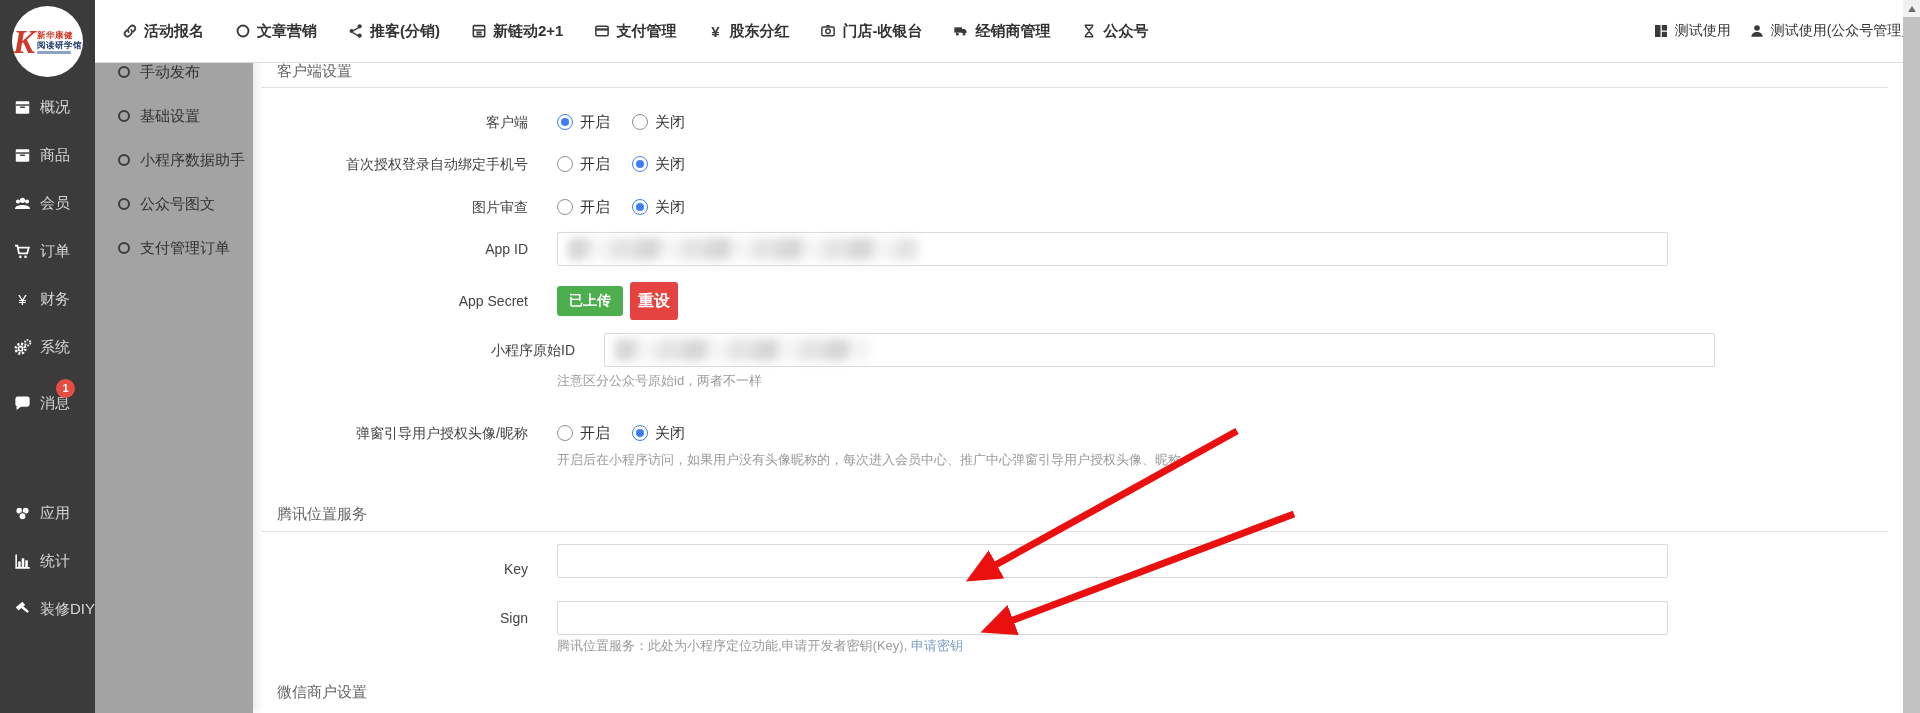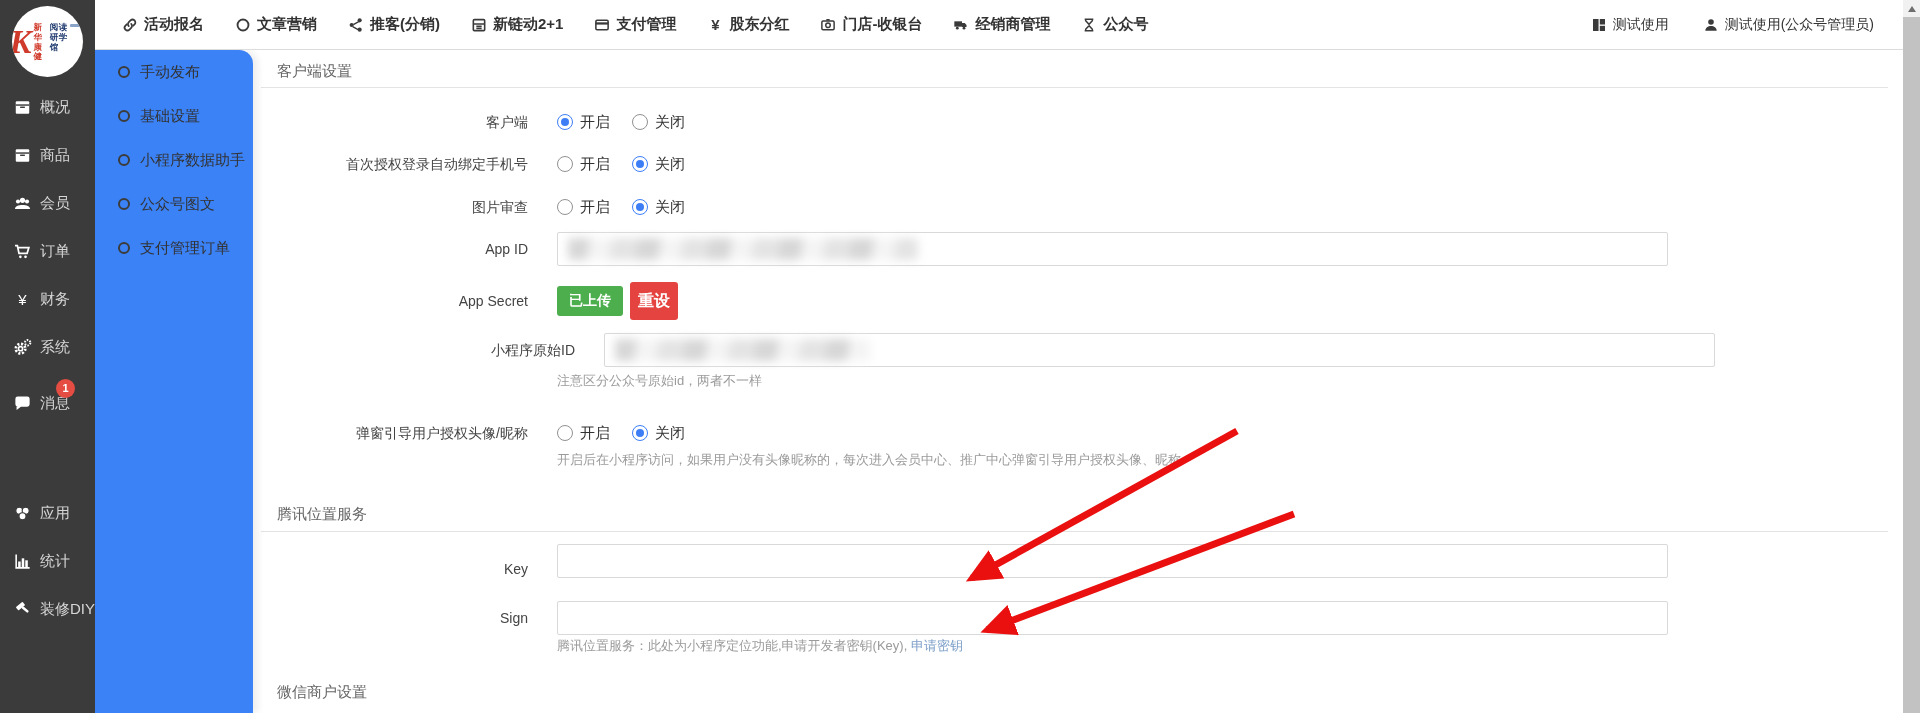--- a/index.html
+++ b/index.html
@@ -7,52 +7,52 @@
     font-family:"Liberation Sans","DejaVu Sans",sans-serif; }
   #app { position:relative; width:1920px; height:713px; background:#fff; }
 
   
   .sidebar { position:absolute; left:0; top:0; width:95px; height:713px; background:#3b3b3b; z-index:30; }
   .logo-wrap { position:absolute; left:12px; top:6px; width:71px; height:71px; background:#fff;
     border-radius:50%; display:flex; align-items:center; justify-content:center; overflow:hidden; }
   .logo-inner { display:flex; align-items:center; gap:2px; transform:translateY(1px); }
   .logo-k { color:#d03a2b; font-family:"Liberation Serif","DejaVu Serif",serif; font-weight:bold;
     font-style:italic; font-size:33px; line-height:1; }
-  .logo-txt { display:flex; flex-direction:row; line-height:1.15;justify-content:space-between; }
+  .logo-txt { display:flex; flex-direction:column; line-height:1.15;justify-content:space-between; }
   .logo-l1 { color:#d03a2b; font-size:8.5px; font-weight:bold; letter-spacing:.5px; }
   .logo-l2 { color:#1f3a6e; font-size:8.5px; font-weight:bold; letter-spacing:.5px; }
   .logo-l3 { margin-top:1px; height:3px; width:34px; background:#8aa4c8; border-radius:1px; }
   .side-group { position:absolute; left:0; width:95px; }
   #side-group1 { top:83px; }
   #side-group2 { top:489px; }
   .side-item { position:relative; height:48px; display:flex; align-items:center; padding-left:13px;
     color:#d6d6d6; font-size:15px; cursor:pointer; }
   .side-item .ic { width:19px; height:19px; margin-right:8px; display:inline-flex; align-items:center;
     justify-content:center; color:#fff; flex:0 0 19px; }
   .side-item .ic svg { width:19px; height:19px; }
   .side-item.gap-top { margin-top:8px; }
   .badge { position:absolute; left:56px; top:0px; min-width:19px; height:19px; padding:0 5px;
     background:#e54d42; color:#fff; border-radius:10px; font-size:11px; line-height:19px;
     text-align:center; font-weight:bold; }
 
   
-  .topbar { position:absolute; left:95px; top:0; width:1825px; height:50px; background:#fff;
+  .topbar { position:absolute; left:95px; top:0; width:1825px; height:63px; background:#fff;
     border-bottom:1px solid #dcdcdc; display:flex; align-items:center; z-index:20; }
   .topnav { display:flex; align-items:center; gap:31px; padding-left:27px; }
   .nav-item { display:flex; align-items:center; gap:6px; color:#333; font-size:15px; font-weight:bold;
     white-space:nowrap; cursor:pointer; }
   .nav-item .ic { width:16px; height:16px; display:inline-flex; align-items:center; justify-content:center;
     color:#3a3a3a; }
   .nav-item .ic svg { width:16px; height:16px; }
   .nav-item .ic .glyph { font-size:15px; font-weight:bold; line-height:1; }
-  .topnav-right { margin-left:auto; display:flex; align-items:center; gap:34px; padding-right:46px; }
+  .topnav-right { margin-left:auto; display:flex; align-items:center; gap:18px; }
   .topnav-right .nav-item { font-weight:normal; font-size:14px; }
 
   
-  .submenu { position:absolute; left:95px; top:50px; width:158px; height:663px; background:#3b82f6;
+  .submenu { position:absolute; left:95px; top:50px; width:158px; height:663px; background:#a3a3a3;
     border-top-right-radius:14px; box-shadow:5px 0 7px rgba(0,0,0,0.07); z-index:10; }
   .sub-item { height:44px; display:flex; align-items:center; padding-left:23px; color:#333;
     font-size:15px; cursor:pointer; white-space:nowrap; }
   .sub-bullet { width:12px; height:12px; border:2px solid #3c3c3c; border-radius:50%; margin-right:10px;
     flex:0 0 12px; }
 
   
   .content { position:absolute; left:253px; top:0; width:1639px; height:713px; background:#fff; z-index:5; }
   .sec-title { position:absolute; left:24px; color:#666; font-size:15px; }
   .divider { position:absolute; left:8px; width:1627px; height:1px; background:#e3e3e3; }

